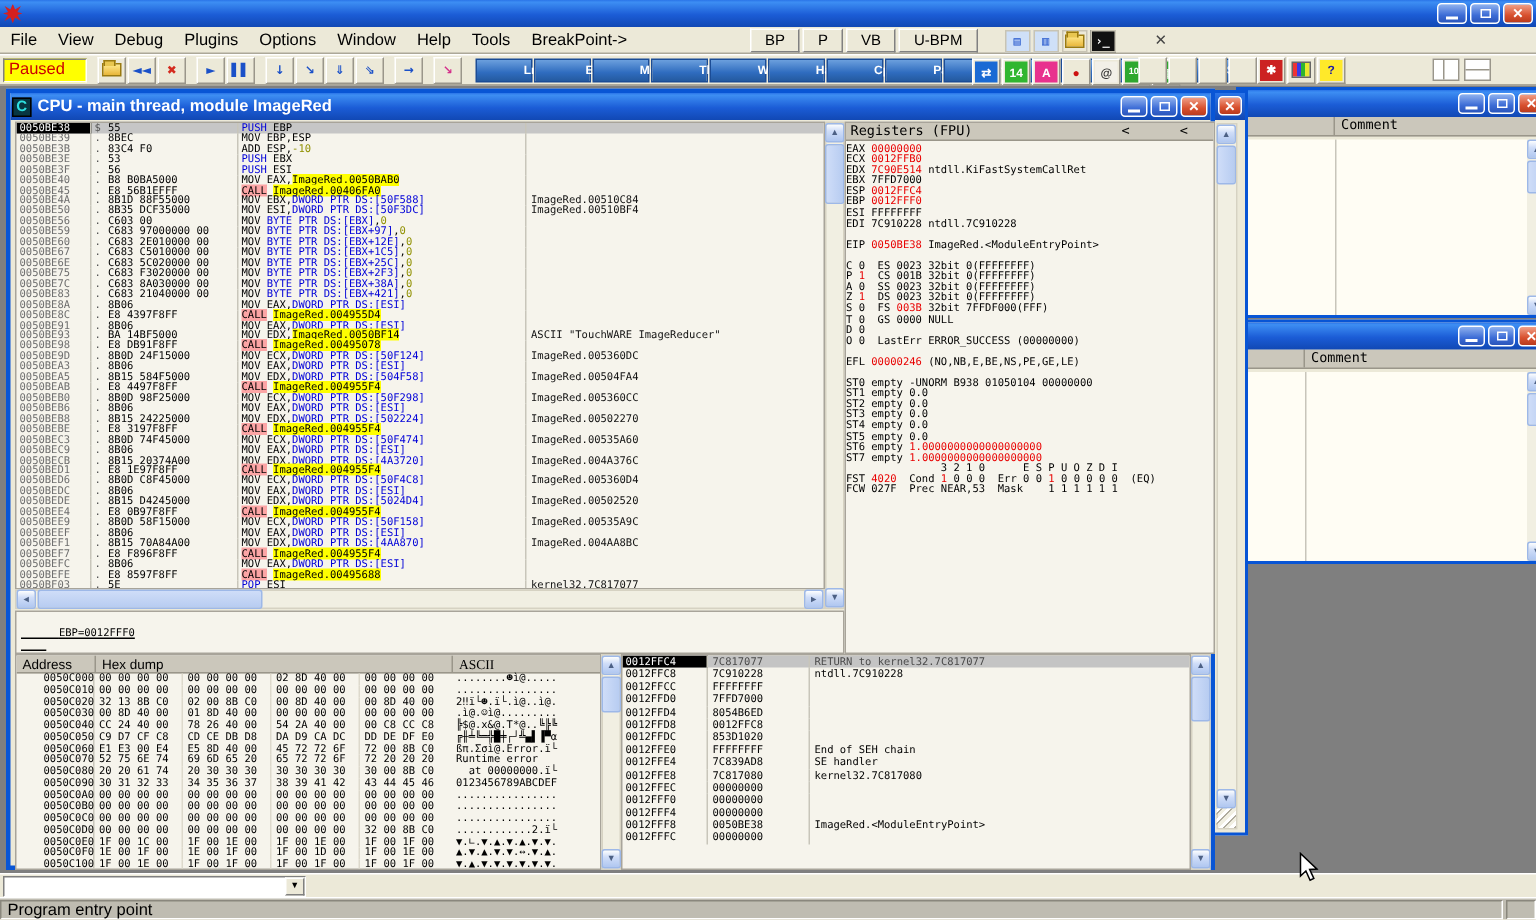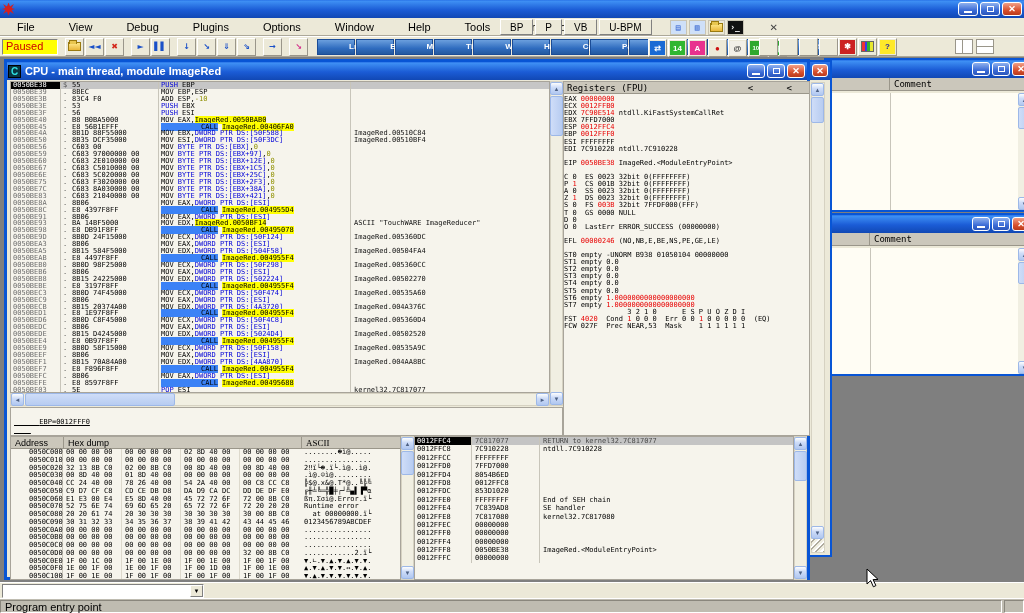--- a/index.html
+++ b/index.html
@@ -17,21 +17,21 @@
   .win-controls { position:absolute; right:2px; top:2px; display:flex; gap:2px; }
   .wbtn { width:20px; height:14px; border-radius:3px; border:1px solid #fff;
     background:linear-gradient(#8fb1ee,#3c6cd6 60%,#2a55bb); color:#fff;
     font:bold 9px "Liberation Sans",sans-serif; display:flex; align-items:center; justify-content:center; }
   .wbtn.close { background:linear-gradient(#f0a088,#d8502e 60%,#b93a1c); }
   .wbtn .box { width:7px; height:6px; border:1px solid #fff; }
   .wbtn .minus { width:8px; height:2px; background:#fff; margin-top:6px; }
 
   .menubar { position:absolute; left:0; top:18px; width:1024px; height:18px; background:#ECE9D8;
     border-bottom:1px solid #ACA899; display:flex; align-items:center; font-size:11px; }
-  .menu-item { padding:2px 17px; color:#000; }
+  .menu-item { padding:2px 7px; color:#000; }
   .menu-plugins { position:absolute; left:500px; top:0px; height:18px; display:flex; align-items:center; gap:2px; }
   .pbtn { height:16px; padding:1px 9px; font-size:10px; background:#ECE9D8;
     border:1px solid; border-color:#fff #808080 #808080 #fff; display:flex; align-items:center; }
   .micon { width:17px; height:15px; display:flex; align-items:center; justify-content:center;
     font:bold 8px "DejaVu Sans Mono",monospace; border:1px solid #c8c4b4; }
   .menu-close { margin-left:18px; font-size:10px; color:#444; padding:0 6px; }
 
   .toolbar { position:absolute; left:0; top:36px; width:1024px; height:21px; background:#ECE9D8;
     border-top:1px solid #fff; border-bottom:1px solid #ACA899; display:flex; align-items:center; }
   .paused-box { width:56px; height:16px; margin-left:2px; background:#FFFF00; color:#CC0000;
@@ -74,21 +74,21 @@
   
   .drow { height:6.93px; line-height:6.9px; font-size:7px; white-space:pre; display:flex; }
   .drow.sel { background:#C6C6C6; }
   .d-addr { width:50px; padding-left:2px; color:#6E6E6E; border-right:1px solid #C8C5BA; }
   .drow.sel .d-addr { background:#000; color:#fff; }
   .d-bytes { width:98px; padding-left:2px; border-right:1px solid #C8C5BA; color:#000; }
   .d-mark { display:inline-block; width:9px; color:#555; }
   .d-ins { width:192px; padding-left:2px; border-right:1px solid #C8C5BA; }
   .d-com { flex:1; padding-left:3px; color:#111; }
   .sg-n { color:#000; } .sg-b { color:#0000D8; } .sg-o { color:#909000; }
-  .sg-y { background:#FFFF00; color:#000; } .sg-c { background:#3b82f6; color:#000;padding-left:40px; }
+  .sg-y { background:#FFFF00; color:#000; } .sg-c { background:#fca5a5; color:#000; }
   .sg-r { color:#E80000; }
 
   
   .sb { position:absolute; background:#F1EFE2; border:1px solid #D6D2C2; }
   .sb-btn { position:absolute; width:13px; height:13px; border:1px solid #9DB8E8; border-radius:2px;
     background:linear-gradient(#fdfefe,#cfddf8 40%,#b0c7f0); color:#4D6185; font-size:6px;
     display:flex; align-items:center; justify-content:center; }
   .sb-thumb { position:absolute; border:1px solid #9DB8E8; border-radius:2px;
     background:linear-gradient(90deg,#cfddf8,#b7ccf1); }
   .sb-thumb.h { background:linear-gradient(#cfddf8,#b7ccf1); }

